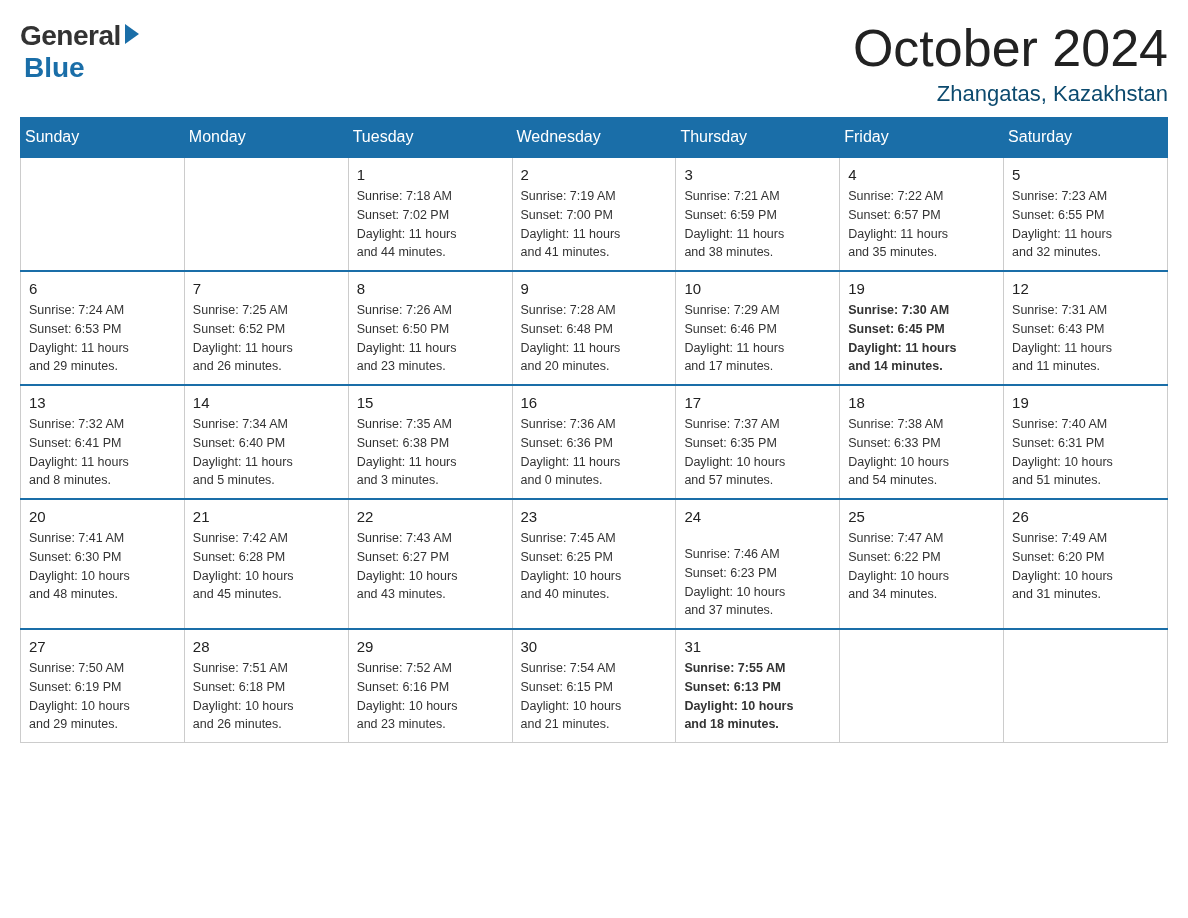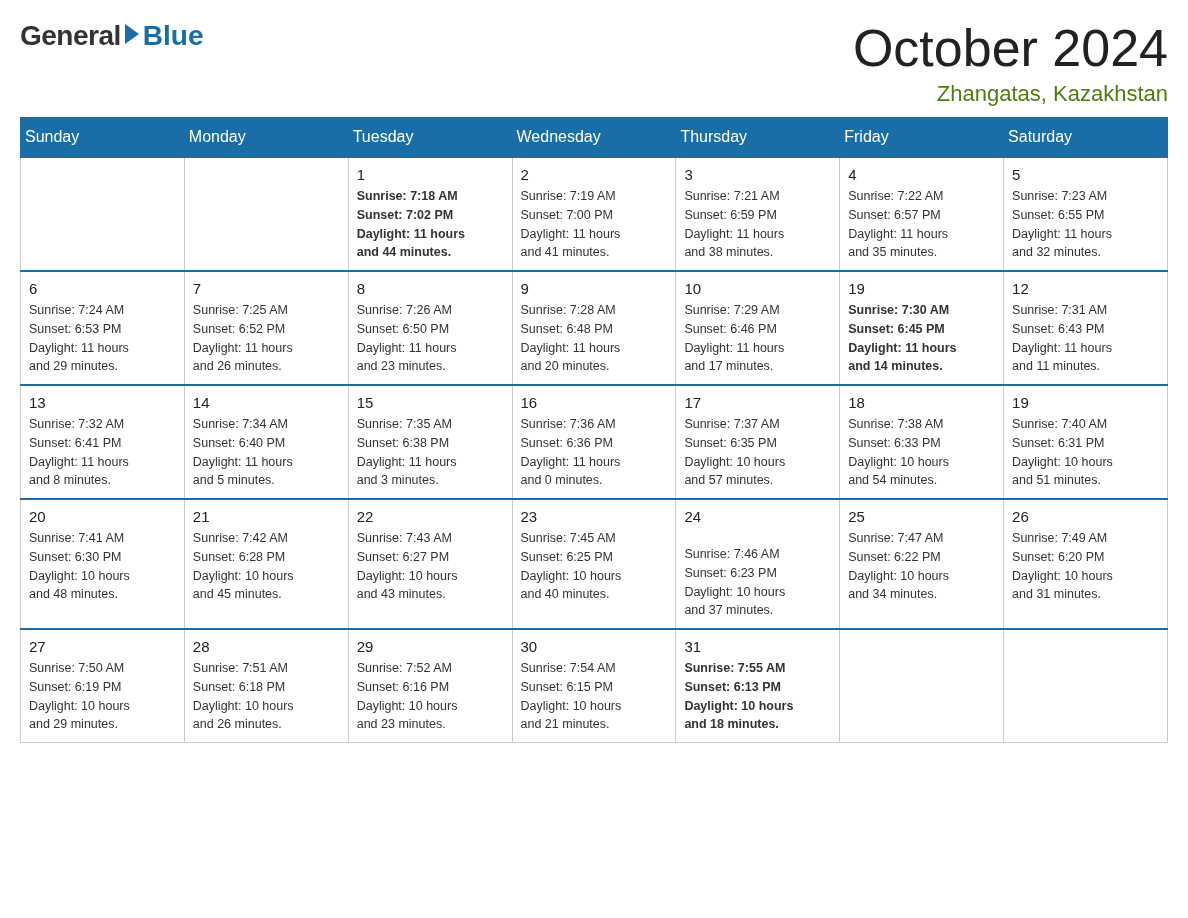--- a/index.html
+++ b/index.html
@@ -11,21 +11,21 @@
       min-height: 918px;
     }
     .header {
       display: flex;
       justify-content: space-between;
       align-items: flex-start;
       margin-bottom: 10px;
     }
     .logo {
       display: flex;
-      flex-direction: row;
+      flex-direction: column;
       align-items: flex-start;
     }
     .logo-top {
       display: flex;
       align-items: center;
     }
     .logo-general {
       font-size: 28px;
       font-weight: bold;
       color: #333;
@@ -50,21 +50,21 @@
       text-align: right;
     }
     .month-title {
       font-size: 52px;
       font-weight: normal;
       color: #222;
       line-height: 1.1;
     }
     .location-title {
       font-size: 22px;
-      color: #4d7c0f;
+      color: #0c4a6e;
       margin-top: 4px;
     }
     .calendar {
       width: 100%;
       border-collapse: collapse;
       margin-top: 10px;
     }
     .calendar th {
       background-color: #1a6ea8;
       color: #fff;
@@ -132,21 +132,21 @@
         <th>Friday</th>
         <th>Saturday</th>
       </tr>
   </thead>
   <tbody id="calendar-body">
   <tr>
         <td class="empty-cell"></td>
         <td class="empty-cell"></td>
         <td>
           <div class="day-num">1</div>
-          <div class="day-info" style="white-space: pre-line; font-weight: bold;">Sunrise: 7:18 AM
+          <div class="day-info" style="white-space: pre-line;">Sunrise: 7:18 AM
 Sunset: 7:02 PM
 Daylight: 11 hours
 and 44 minutes.</div>
         </td>
         <td>
           <div class="day-num">2</div>
           <div class="day-info" style="white-space: pre-line;">Sunrise: 7:19 AM
 Sunset: 7:00 PM
 Daylight: 11 hours
 and 41 minutes.</div>

